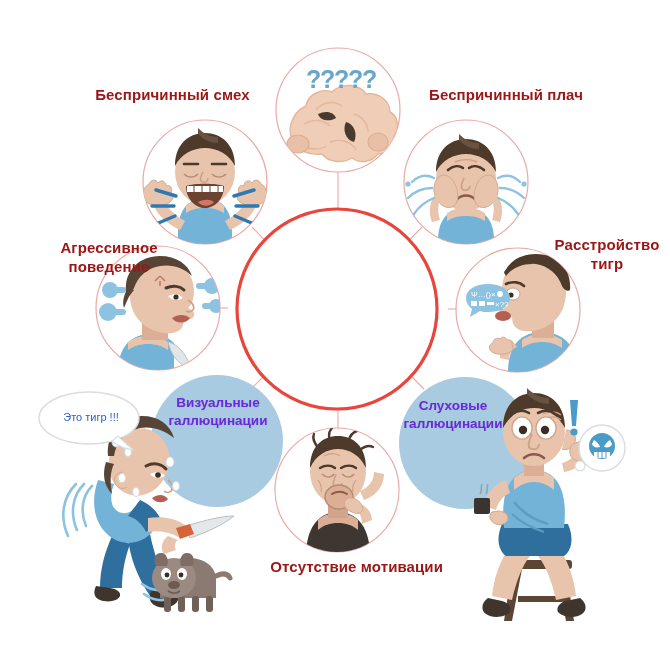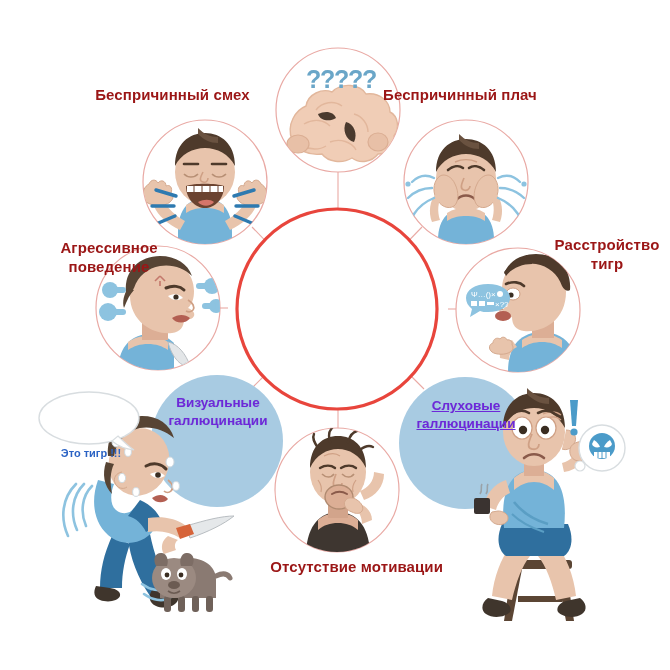--- a/index.html
+++ b/index.html
@@ -41,24 +41,23 @@
     font-size:13.5px;
     line-height:1.35;
     text-align:center;
     white-space:pre-line;
     text-shadow:0 0 1px rgba(120,150,170,.25);
     user-select:none;
   }
   .bubbletext{
     position:absolute;
     color:#2b63c4;
-    font-weight:bold;
+    font-weight:normal;
     font-size:11px;
     user-select:none;
-    margin-top:36px;
   }
   svg{display:block;}
   .svglayer{position:absolute;left:0;top:0;}
 </style>
 </head>
 <body>
 
 <div id="stage">
 
   <svg class="svglayer" width="670" height="670" viewBox="0 0 670 670">
@@ -474,32 +473,32 @@
       <g fill="#4b9bc9">
         <path d="M570 400 l8,0 l-2,26 l-4,0 z"></path>
         <circle cx="574" cy="432" r="3.6"></circle>
       </g>
     </g>
   </svg>
 
 
   <div class="lbl r" style="left:75px;top:86px;width:195px;">Беспричинный смех</div>
 
-  <div class="lbl l" style="left:383px;top:86px;width:210px;">Беспричинный плач</div>
+  <div class="lbl l" style="left:401px;top:86px;width:210px;text-align:center;">Беспричинный плач</div>
 
   <div class="lbl r" style="left:0px;top:239px;width:128px;padding-left:45px;">Агрессивное
 поведение</div>
 
   <div class="lbl c" style="left:544px;top:236px;width:126px;">Расстройство
 тигр</div>
 
   <div class="lbl c" style="left:233px;top:558px;width:210px;text-align:right;">Отсутствие мотивации</div>
 
   <div class="bluelabel" style="left:152px;top:394px;width:132px;">Визуальные
 галлюцинации</div>
 
-  <div class="bluelabel" style="left:400px;top:397px;width:132px;text-decoration:underline;">Слуховые
+  <div class="bluelabel" style="left:387px;top:397px;width:132px;">Слуховые
 галлюцинации</div>
 
   <div class="bubbletext" style="left:49px;top:411px;width:84px;text-align:center;">Это тигр !!!</div>
 
 
 </div>
 
 </body></html>

